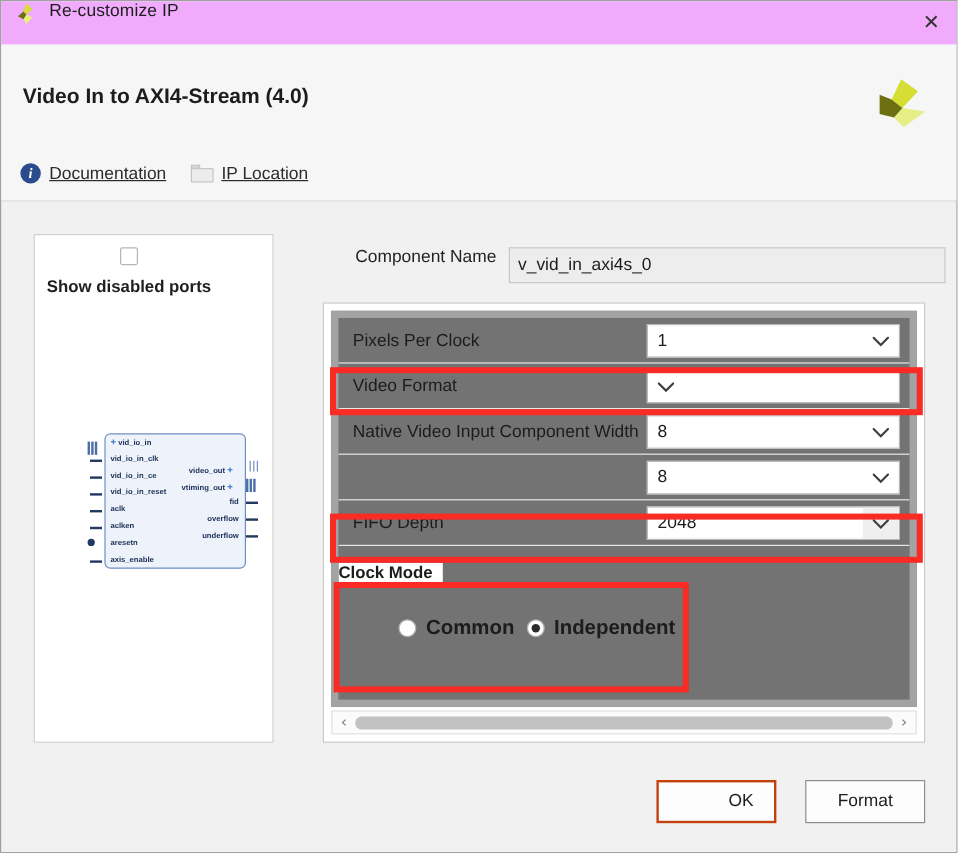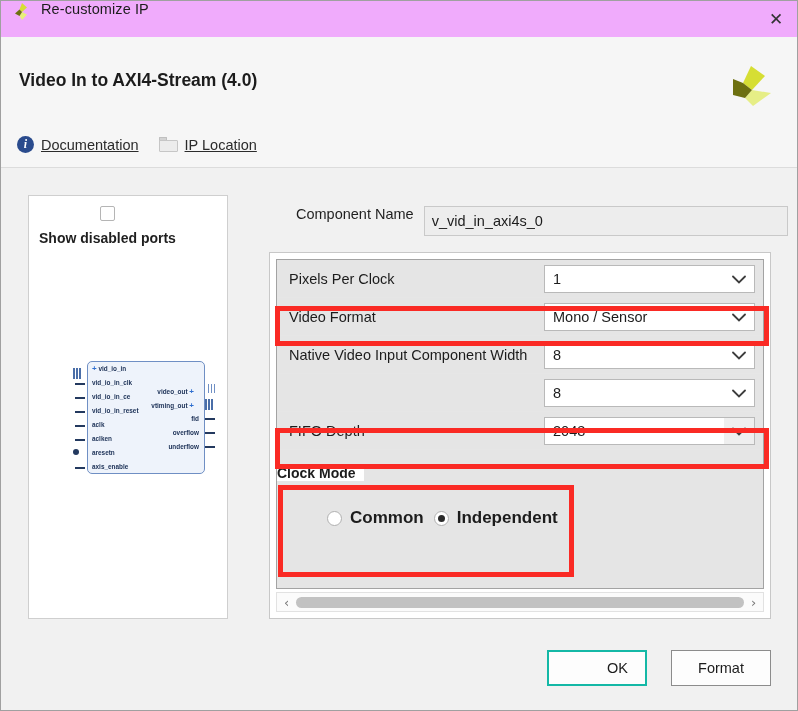--- a/index.html
+++ b/index.html
@@ -154,22 +154,22 @@
 
   .form-box {
     position: absolute; left: 268px; top: 251px;
     width: 502px; height: 367px;
     background: #fff;
     border: 1px solid #c8c8c8;
   }
   .form-inner {
     position: absolute; left: 6px; top: 6px;
     width: 488px; height: 330px;
-    background: #e5e5e5;
-    border: 1px solid #a3a3a3;
+    background: #737373;
+    border: 6px solid #a3a3a3;
     overflow: hidden;
   }
   .frow {
     position: relative;
     height: 38px;
     display: flex; align-items: center;
     border-bottom: 1px solid #e6e6e6;
     padding-left: 12px;
   }
   .frow .flabel { font-size: 14.5px; color: #1c1c1c; flex: 0 0 auto; }
@@ -242,21 +242,21 @@
   }
 
   
   .btn {
     position: absolute;
     height: 36px; width: 100px;
     background: #fdfdfd;
     font-size: 14.5px; color: #1c1c1c;
     display: flex; align-items: center; justify-content: center;
   }
-  .btn.ok { left: 546px; top: 649px; border: 2px solid #14b8a6; padding-left: 41px; }
+  .btn.ok { left: 546px; top: 649px; border: 2px solid #c2410c; padding-left: 41px; }
   .btn.cancel { left: 670px; top: 649px; border: 1px solid #8c8c8c; }
 </style>
 </head>
 <body>
 
 <div id="app">
 
   <div class="titlebar">
     <div class="tb-logo">
       <svg width="22" height="22" viewBox="0 0 22 22">
@@ -363,21 +363,20 @@
             <svg width="14" height="9" viewBox="0 0 14 9">
                 <path d="M1 1.5 L7 7.5 L13 1.5" stroke="#3d3d3d" stroke-width="1.8" fill="none" stroke-linecap="round"></path>
               </svg>
           </span>
         </span>
       </div>
 
       <div class="frow">
         <span class="flabel">Video Format</span>
         <span class="sel">
-          <span class="val">Mono / Sensor</span>
           <span class="chev">
             <svg width="14" height="9" viewBox="0 0 14 9">
                 <path d="M1 1.5 L7 7.5 L13 1.5" stroke="#3d3d3d" stroke-width="1.8" fill="none" stroke-linecap="round"></path>
               </svg>
           </span>
         </span>
       </div>
 
       <div class="frow">
         <span class="flabel">Native Video Input Component Width</span>

